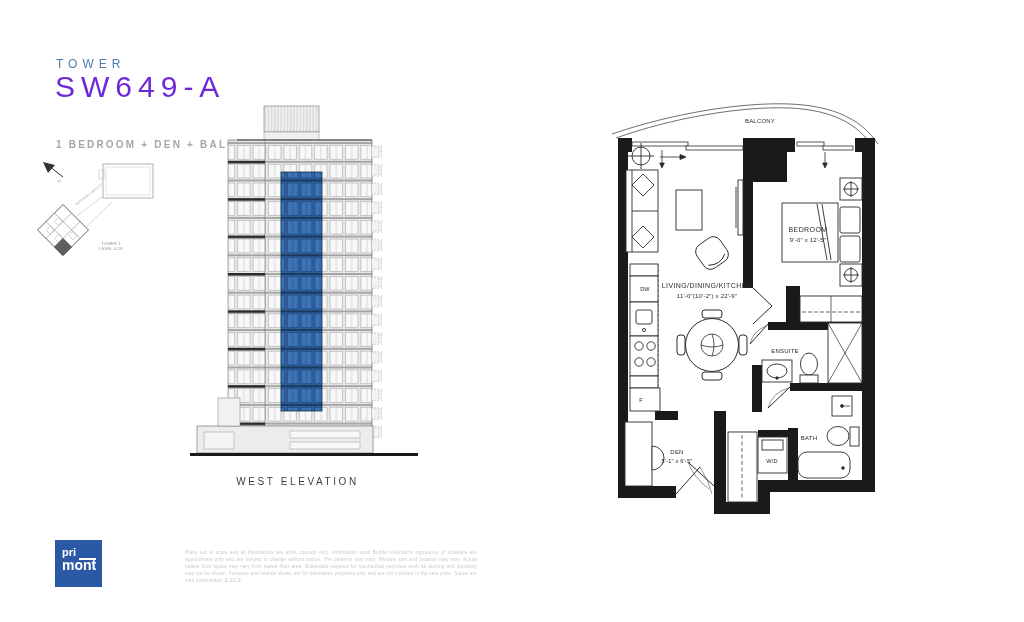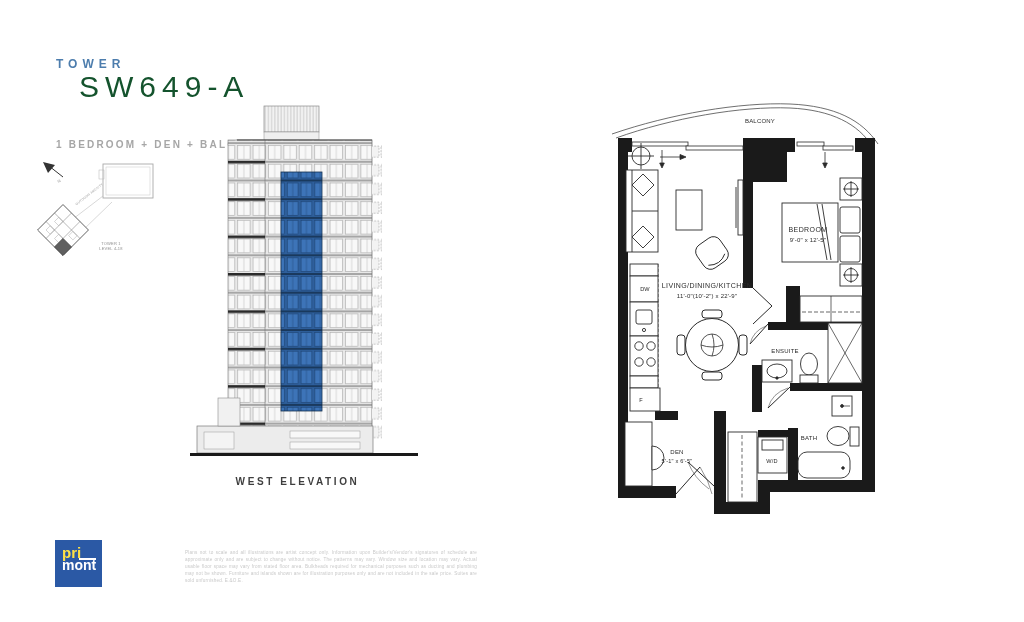--- a/index.html
+++ b/index.html
@@ -1,32 +1,32 @@
 <!DOCTYPE html>
 <html><head>
 <meta charset="utf-8">
 <style>
   html,body{margin:0;padding:0;background:#fff;}
   #canvas{position:relative;width:1024px;height:622px;background:#ffffff;overflow:hidden;
           font-family:"Liberation Sans",sans-serif;}
   .abs{position:absolute;}
 
   
-  .eyebrow{left:56px;top:57px;font-size:12px;font-weight:700;letter-spacing:5px;color:#4d7dad;}
-  .unit-title{left:55px;top:70px;font-size:30px;font-weight:500;letter-spacing:6px;color:#14532d;margin-left:24px;}
+  .eyebrow{left:56px;top:57px;font-size:12px;font-weight:400;letter-spacing:5px;color:#4d7dad;}
+  .unit-title{left:55px;top:70px;font-size:30px;font-weight:500;letter-spacing:6px;color:#6d28d9;}
   .sqft{left:56px;top:106px;font-size:11px;font-weight:700;letter-spacing:1.3px;color:#262626;line-height:14px;}
   .layout-line{left:56px;top:139px;font-size:10px;font-weight:700;letter-spacing:2.2px;color:#a6a6a6;}
 
   
   .elev-caption{left:190px;top:476px;width:215px;text-align:center;font-size:10px;
-                letter-spacing:2.6px;color:#3f3f3f;font-weight:700;}
+                letter-spacing:2.6px;color:#3f3f3f;font-weight:400;}
 
   
   .logo{left:55px;top:540px;width:47px;height:47px;background:#2b59a5;}
-  .logo .l1{position:absolute;left:7px;top:6px;color:#fde047;font-size:15px;font-weight:700;line-height:13px;text-align:right;}
+  .logo .l1{position:absolute;left:7px;top:6px;color:#ffffff;font-size:11px;font-weight:700;line-height:13px;text-align:right;}
   .logo .rule{position:absolute;left:24px;top:18px;width:17px;height:1.5px;background:#fff;}
   .logo .l2{position:absolute;left:7px;top:19px;color:#fff;font-size:14px;font-weight:700;line-height:13px;}
 
   .disclaimer{left:185px;top:549px;width:292px;font-size:4.6px;line-height:1.55;color:#c9c9c9;
               letter-spacing:0.2px;text-align:justify;}
 
   
   svg text{font-family:"Liberation Sans",sans-serif;fill:#2a2a2a;text-anchor:middle;}
   .room-lb{font-size:7px;letter-spacing:0.4px;}
   .room-dim{font-size:6px;letter-spacing:0.2px;}

